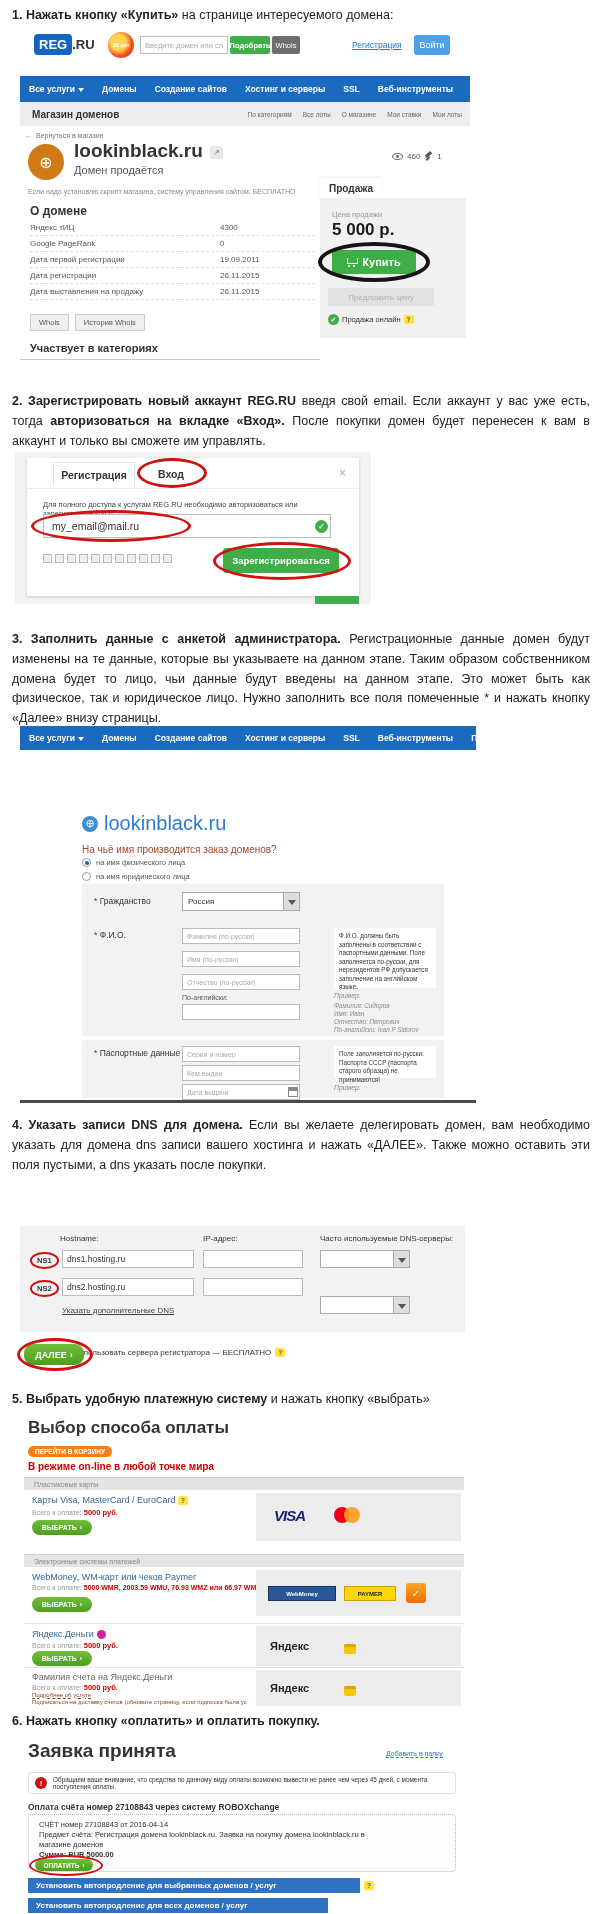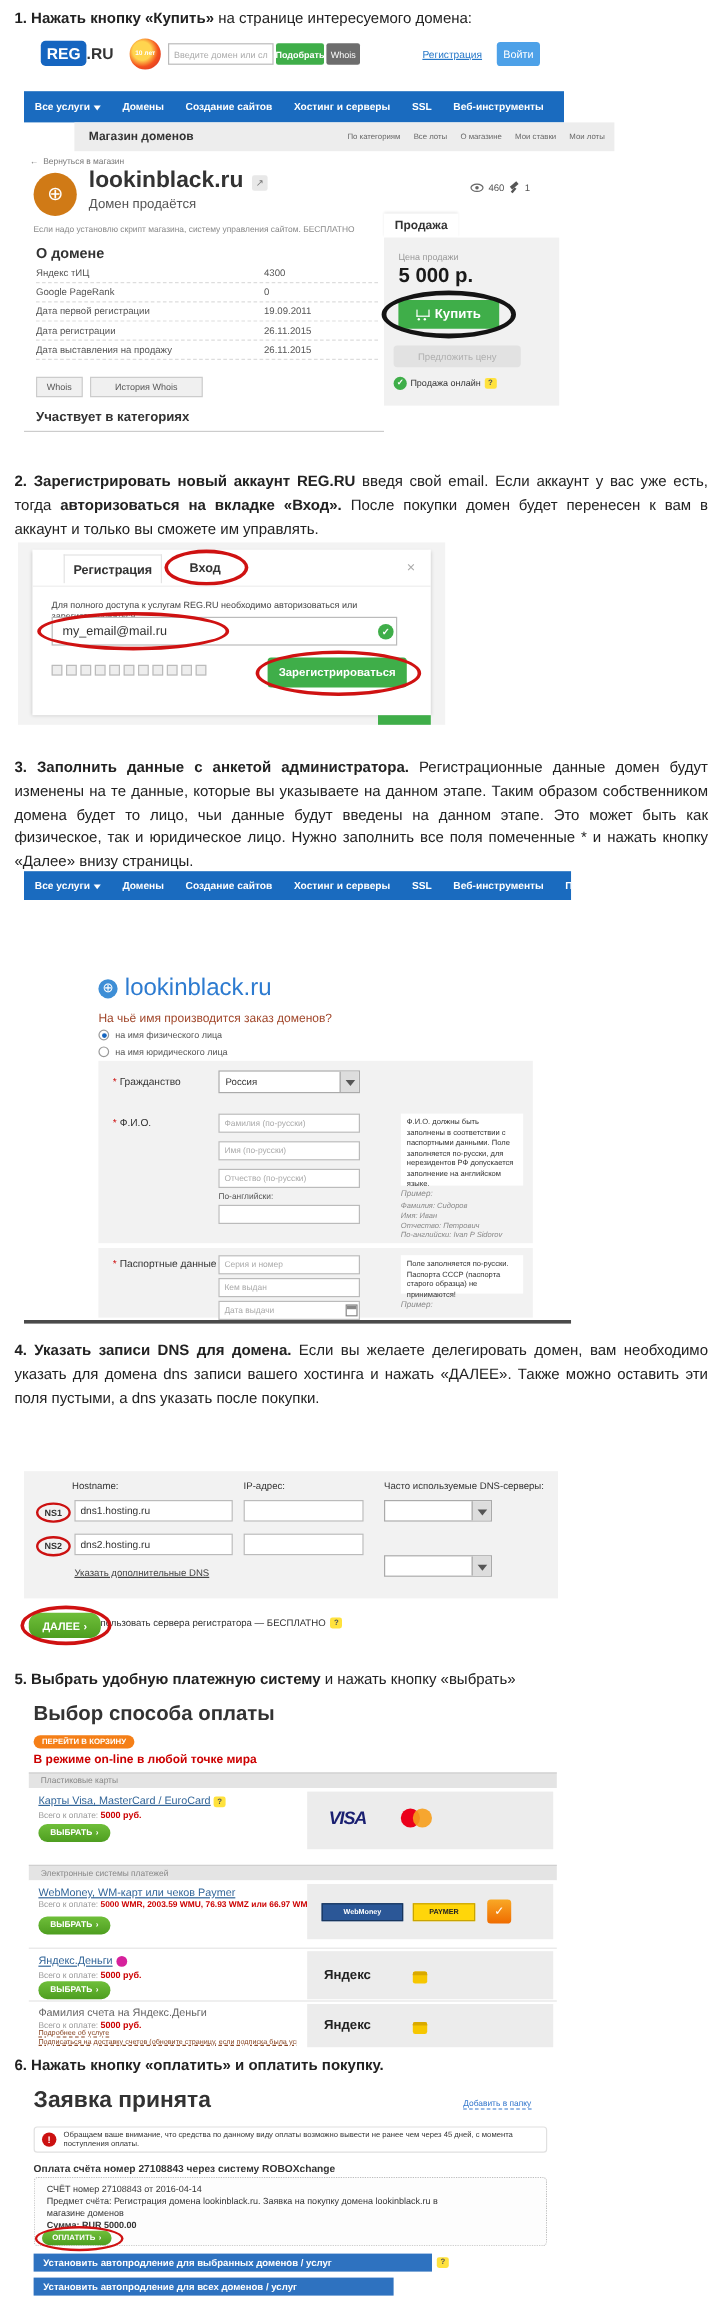--- a/index.html
+++ b/index.html
@@ -34,21 +34,21 @@
   .gavel:before { content:''; position:absolute; left:1px; top:1px; width:7px; height:3px; background:#555; transform:rotate(-40deg); }
   .gavel:after { content:''; position:absolute; left:3px; top:4px; width:2px; height:5px; background:#555; transform:rotate(40deg); }
   .cart { display:inline-block; width:11px; height:9px; position:relative; }
   .cart:before { content:''; position:absolute; left:0; top:0; width:9px; height:5px; border:1px solid #fff; border-top:none; }
   .cart:after { content:''; position:absolute; left:1px; top:7px; width:2px; height:2px; background:#fff; border-radius:50%; box-shadow:5px 0 0 #fff; }
   .chk { display:inline-block; width:11px; height:11px; border-radius:50%; background:#3fae49; color:#fff; font-size:7px; line-height:11px; text-align:center; font-weight:bold; }
   .helpbox { position:absolute; background:#fff; padding:4px 5px; font-size:6.3px; color:#333; line-height:1.35; }
   .exl { position:absolute; font-style:italic; font-size:6.8px; color:#888; }
   .lbl { font-size:8.5px; color:#333; }
   .star { color:#cc0000; }
-  .plink { color:#336699; text-decoration:underline; }
+  .plink { color:#336699; }
   .logobox { position:absolute; background:#ececec;padding-left:30px; }
   .wallet { display:inline-block; width:12px; height:10px; background:#f6c700; border-radius:2px; position:relative; vertical-align:middle; }
   .wallet:after { content:''; position:absolute; left:0; top:0; width:12px; height:3px; background:#d9a900; border-radius:2px 2px 0 0; }
   .bluebtn { background:#2e72c0; color:#fff; font-weight:bold; font-size:8px; line-height:15px; padding-left:8px; position:absolute; }
   .calic { position:absolute; width:10px; height:10px; border:1px solid #888; background:#fff; }
   .calic:after { content:''; position:absolute; left:0; top:0; right:0; height:3px; background:#888; }
 </style>
 </head>
 <body>
 
@@ -72,21 +72,21 @@
     <div class="abs navbar" style="left:0;top:48px;width:450px;height:26px;">
       <span class="ni"><span>Все услуги</span><span class="caret-down"></span></span>
       <span class="ni">Домены</span>
       <span class="ni">Создание сайтов</span>
       <span class="ni">Хостинг и серверы</span>
       <span class="ni">SSL</span>
       <span class="ni">Веб-инструменты</span>
       <span class="ni">Поддержка</span>
     </div>
 
-    <div class="abs" style="left:0;top:74px;width:450px;height:24px;background:#ededed;display:flex;align-items:center;margin-left:42px;">
+    <div class="abs" style="left:0;top:74px;width:450px;height:24px;background:#ededed;display:flex;align-items:center;">
       <span style="font-size:10px;font-weight:bold;color:#333;padding-left:12px;">Магазин доменов</span>
       <span style="margin-left:auto;display:flex;gap:11px;font-size:6.5px;color:#666;padding-right:8px;">
         <span>По категориям</span>
         <span>Все лоты</span>
         <span>О магазине</span>
         <span>Мои ставки</span>
         <span>Мои лоты</span>
       </span>
     </div>
 
@@ -110,21 +110,21 @@
     <div class="abs" style="left:10px;top:176px;font-size:12px;font-weight:bold;color:#333;">О домене</div>
     <div class="abs" style="left:10px;top:192px;width:285px;">
       <div style="position:relative;height:16px;line-height:16px;border-bottom:1px dashed #ddd;font-size:8px;color:#555;"><span>Яндекс тИЦ</span><span style="position:absolute;left:190px;">4300</span></div>
       <div style="position:relative;height:16px;line-height:16px;border-bottom:1px dashed #ddd;font-size:8px;color:#555;"><span>Google PageRank</span><span style="position:absolute;left:190px;">0</span></div>
       <div style="position:relative;height:16px;line-height:16px;border-bottom:1px dashed #ddd;font-size:8px;color:#555;"><span>Дата первой регистрации</span><span style="position:absolute;left:190px;">19.09.2011</span></div>
       <div style="position:relative;height:16px;line-height:16px;border-bottom:1px dashed #ddd;font-size:8px;color:#555;"><span>Дата регистрации</span><span style="position:absolute;left:190px;">26.11.2015</span></div>
       <div style="position:relative;height:16px;line-height:16px;border-bottom:1px dashed #ddd;font-size:8px;color:#555;"><span>Дата выставления на продажу</span><span style="position:absolute;left:190px;">26.11.2015</span></div>
     </div>
     <div class="abs" style="left:10px;top:286px;display:flex;gap:6px;">
       <span style="padding:3px 8px;background:#f0f0f0;border:1px solid #ccc;font-size:7.5px;color:#555;">Whois</span>
-      <span style="padding:3px 20px;background:#f0f0f0;border:1px solid #ccc;font-size:7.5px;color:#555;">История Whois</span>
+      <span style="padding:3px 8px;background:#f0f0f0;border:1px solid #ccc;font-size:7.5px;color:#555;">История Whois</span>
     </div>
     <div class="abs" style="left:10px;top:314px;font-size:11px;font-weight:bold;color:#333;">Участвует в категориях</div>
     <div class="abs" style="left:0;top:331px;width:300px;border-bottom:1px solid #ccc;"></div>
 
     <div class="abs" style="left:300px;top:150px;width:62px;height:20px;background:#fff;font-size:10px;font-weight:bold;color:#333;display:flex;align-items:center;justify-content:center;box-shadow:0 -1px 2px rgba(0,0,0,.08);">Продажа</div>
     <div class="abs" style="left:300px;top:170px;width:146px;height:140px;background:#f1f1f1;"></div>
     <div class="abs" style="left:312px;top:182px;font-size:7.5px;color:#999;">Цена продажи</div>
     <div class="abs" style="left:312px;top:192px;font-size:17px;font-weight:bold;color:#1a1a1a;">5 000 р.</div>
     <div class="abs gbtn2" style="left:312px;top:222px;width:84px;height:24px;font-size:11px;">
       <span class="cart"></span>

